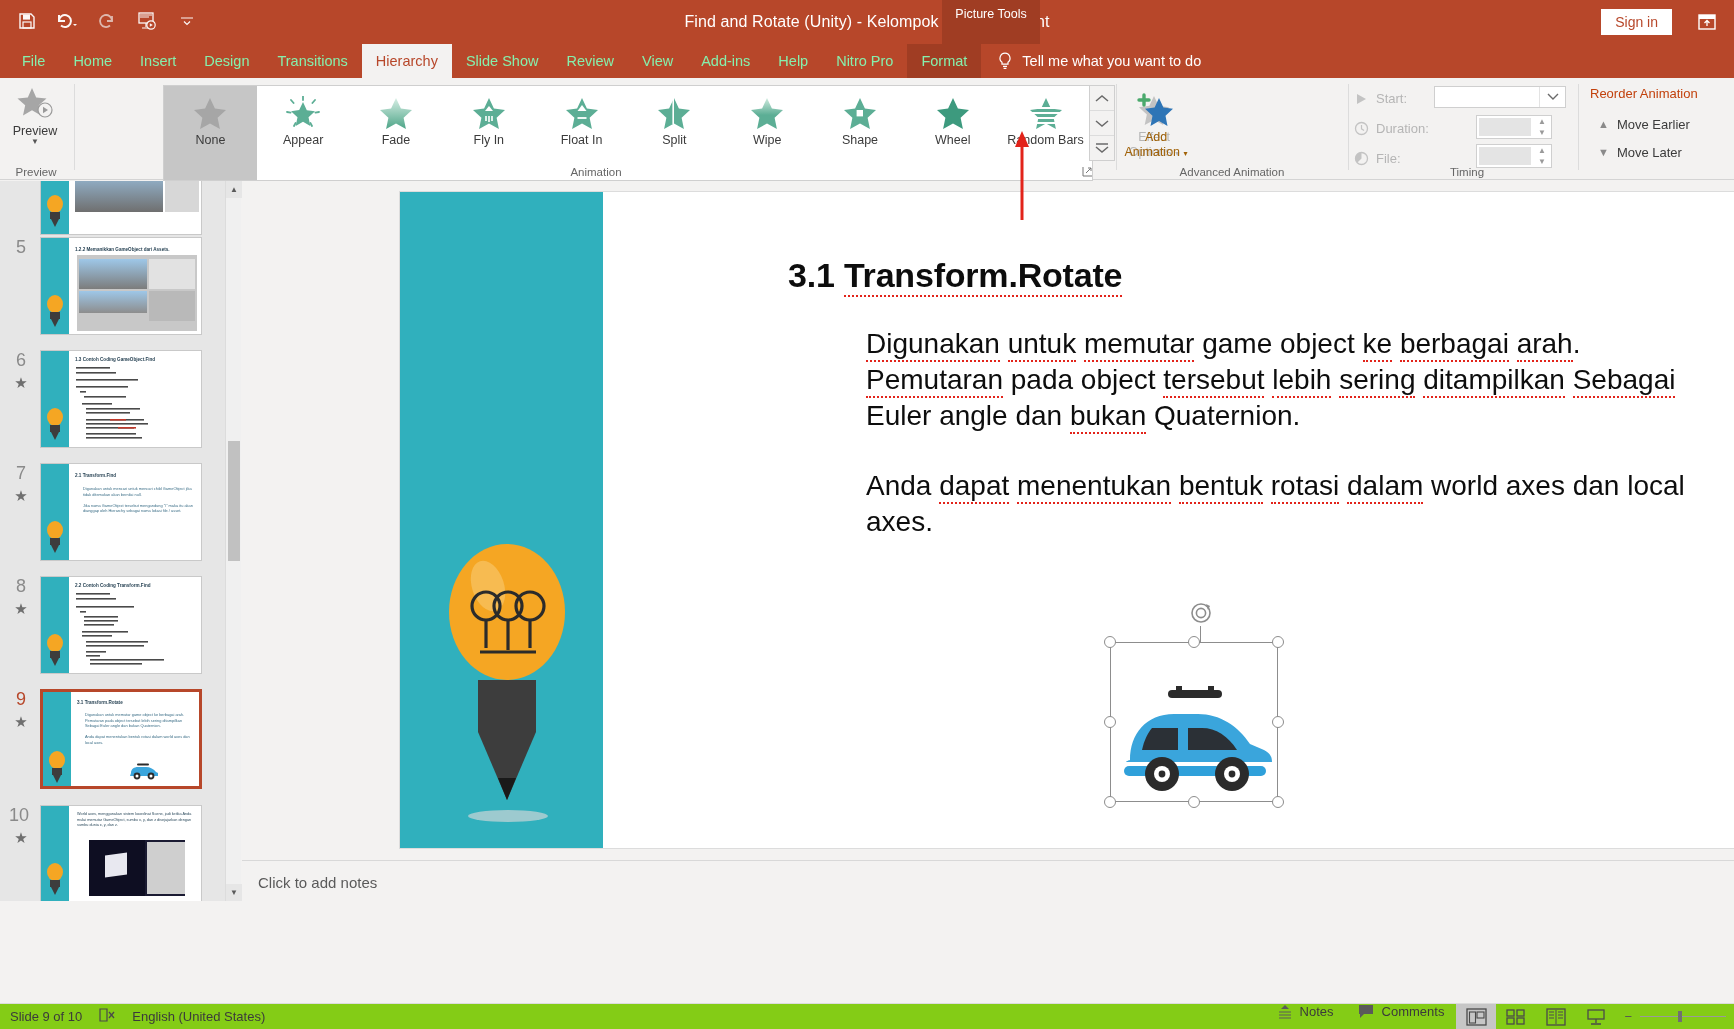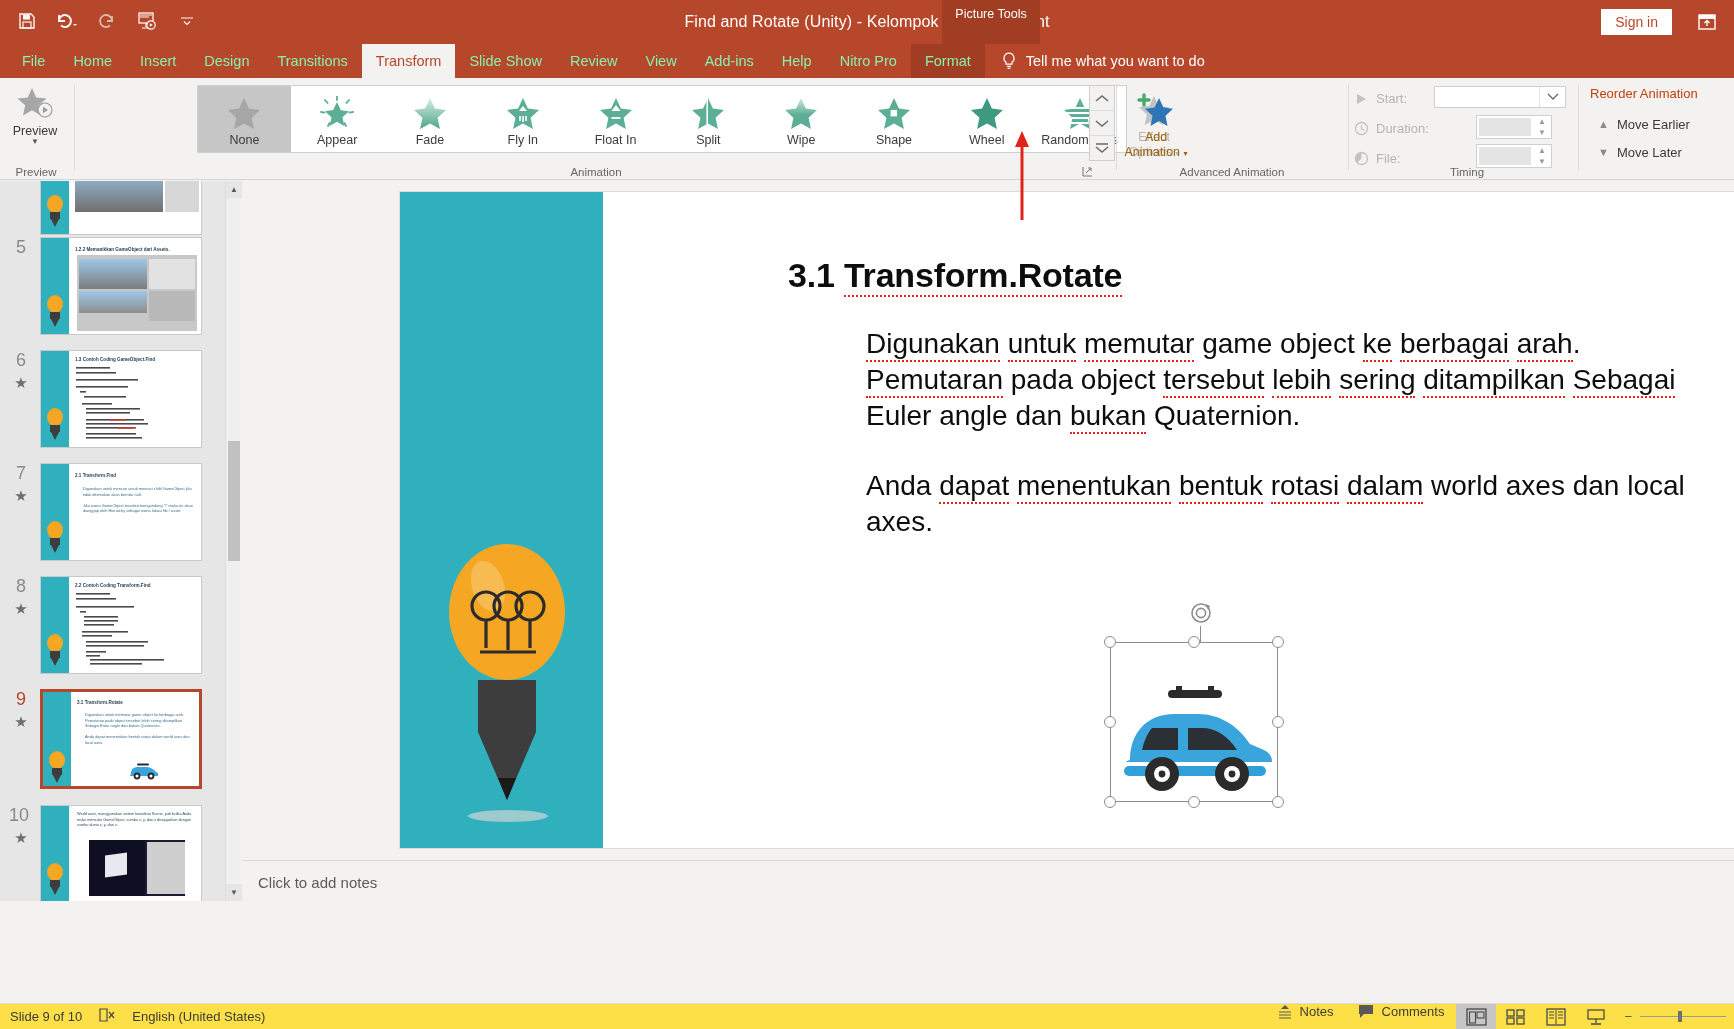--- a/index.html
+++ b/index.html
@@ -73,22 +73,22 @@
   .preview-btn {
     position:absolute; left:4px; top:4px; width:62px; height:78px;
     display:flex; flex-direction:column; align-items:center; justify-content:flex-start;
     padding-top:4px; font-size:12.5px; color:#3b3b3b;
   }
   .star-big { width:40px; height:38px; position:relative; }
   .caret-sm { font-size:8px; line-height:6px; color:#555; margin-top:1px;}
 
   
   .gallery {
-    position:absolute; left:85px; top:7px; width:930px; height:68px;
-    background:#fff; border:1px solid #cfcfcf; display:flex; align-items:stretch;margin-left:34px;
+    position:absolute; left:85px; top:7px; width:930px; height:96px;
+    background:#fff; border:1px solid #cfcfcf; display:flex; align-items:stretch;
   }
   .gitem {
     width:93px; display:flex; flex-direction:column; align-items:center;
     justify-content:flex-start; padding-top:7px; font-size:12.5px; color:#3b3b3b;
   }
   .gitem.sel { background:#c6c6c6; }
   .gicon { width:40px; height:40px; display:flex; align-items:center; justify-content:center; }
 
   .gallery-scroll {
     position:absolute; left:1011px; top:7px; width:26px; height:76px;
@@ -205,21 +205,21 @@
   
   .notesbar {
     position:absolute; left:242px; top:860px; width:1492px; height:45px;
     border-top:1px solid #d8d8d8; background:#f3f2f1;
   }
   .notes-text { position:absolute; left:16px; top:13px; font-size:15px; color:#5a5a5a; }
 
   
   .statusbar {
     position:absolute; left:0; top:1003px; width:1734px; height:26px;
-    background:#fde047; border-top:1px solid #dcdcdc;
+    background:#84cc16; border-top:1px solid #dcdcdc;
     display:flex; align-items:center; font-size:13px; color:#3b3b3b;
   }
   .sb-left { display:flex; align-items:center; gap:16px; padding-left:10px; }
   .sb-right { margin-left:auto; display:flex; align-items:center; gap:0; padding-right:8px; }
   .sb-btn { display:flex; align-items:flex-start; gap:7px; padding:0 12px; height:26px; }
   .viewbtn { width:40px; height:26px; display:flex; align-items:center; justify-content:center; }
   .viewbtn.active { background:#c6c6c6; }
   .zoom-min { padding:0 8px; color:#555; }
   .zoom-track { width:86px; height:1px; background:#9a9a9a; position:relative; }
   .zoom-knob { position:absolute; left:38px; top:-5px; width:4px; height:11px; background:#707070; }
@@ -285,21 +285,21 @@
         </svg>
     </div>
   </div>
 
   <div class="tabstrip">
     <div class="tab">File</div>
     <div class="tab">Home</div>
     <div class="tab">Insert</div>
     <div class="tab">Design</div>
     <div class="tab">Transitions</div>
-    <div class="tab active">Transform</div>
+    <div class="tab active">Hierarchy</div>
     <div class="tab">Slide Show</div>
     <div class="tab">Review</div>
     <div class="tab">View</div>
     <div class="tab">Add-ins</div>
     <div class="tab">Help</div>
     <div class="tab">Nitro Pro</div>
     <div class="tab ctx">Format</div>
     <div class="tellme">
       <span class="bulb">
         <svg width="16" height="18" viewBox="0 0 16 18">

